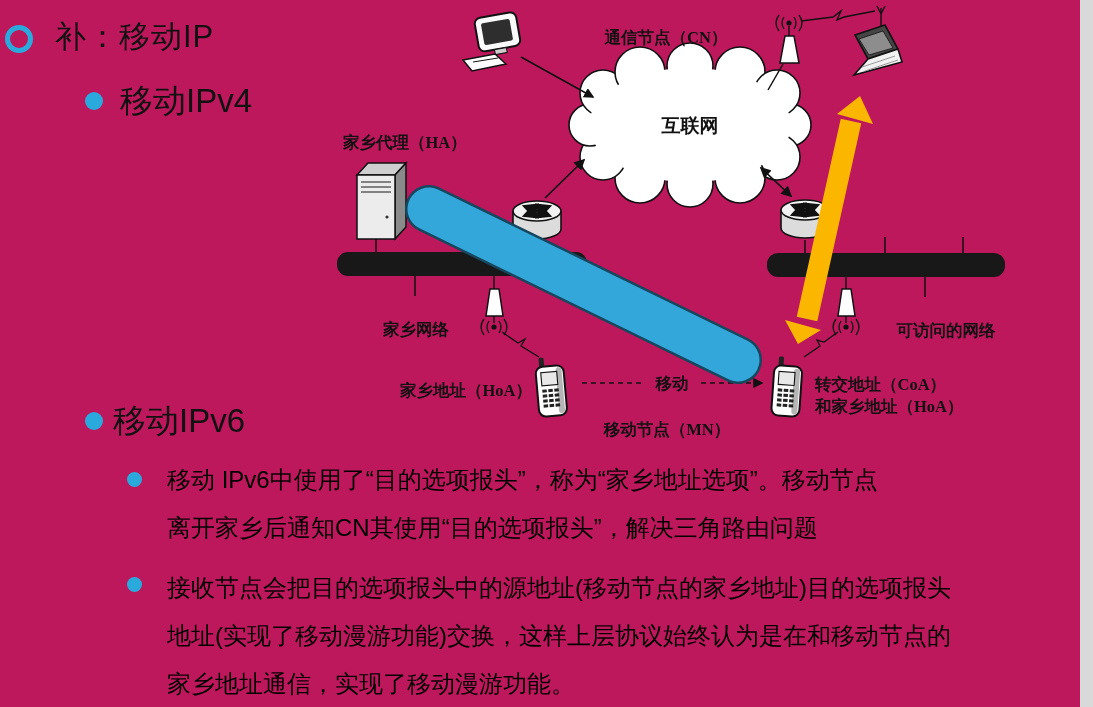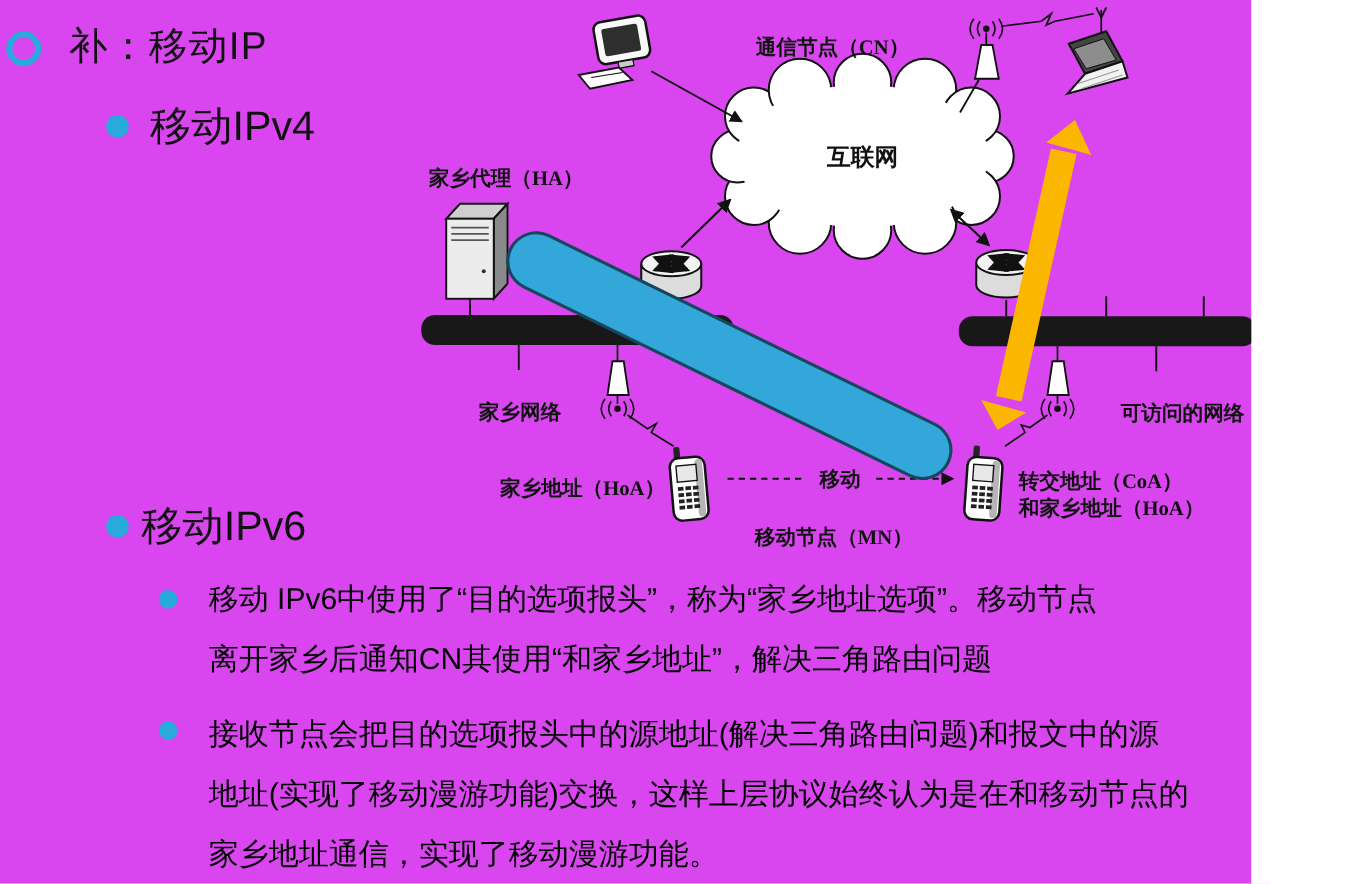--- a/index.html
+++ b/index.html
@@ -1,16 +1,16 @@
 <!DOCTYPE html>
 <html><head>
 <meta charset="utf-8">
 <style>
   html,body{margin:0;padding:0;background:#fff;}
-  #slide{position:relative;width:1001px;height:707px;background:#d946ef;overflow:hidden;
+  #slide{position:relative;width:1093px;height:707px;background:#be185d;overflow:hidden;
          font-family:"Liberation Sans","DejaVu Sans",sans-serif;color:#000;}
   .abs{position:absolute;}
   
   .ring{width:18px;height:18px;border:5px solid #29a9dc;border-radius:50%;}
   .title-text{font-size:31px;line-height:38px;color:#111;letter-spacing:1px;}
   
   .dot-l2{width:18px;height:18px;border-radius:50%;background:#29a9dc;}
   .l2-text{font-size:33px;line-height:34px;color:#111;}
   
   .dot-l3{width:15px;height:15px;border-radius:50%;background:#29a9dc;}
@@ -32,26 +32,26 @@
 
   <span class="abs dot-l2" style="left:85px;top:92px;"></span>
   <div class="abs l2-text" style="left:120px;top:84px;">移动IPv4</div>
 
   <span class="abs dot-l2" style="left:85px;top:412px;"></span>
   <div class="abs l2-text" style="left:113px;top:404px;">移动IPv6</div>
 
   <span class="abs dot-l3" style="left:127px;top:472px;"></span>
   <div class="abs para" style="left:167px;top:456px;">
     <div>移动 IPv6中使用了“目的选项报头”，称为“家乡地址选项”。移动节点</div>
-    <div>离开家乡后通知CN其使用“和家乡地址”，解决三角路由问题</div>
+    <div>离开家乡后通知CN其使用“目的选项报头”，解决三角路由问题</div>
   </div>
 
   <span class="abs dot-l3" style="left:127px;top:577px;"></span>
   <div class="abs para" style="left:167px;top:564px;">
-    <div>接收节点会把目的选项报头中的源地址(解决三角路由问题)和报文中的源</div>
+    <div>接收节点会把目的选项报头中的源地址(移动节点的家乡地址)目的选项报头</div>
     <div>地址(实现了移动漫游功能)交换，这样上层协议始终认为是在和移动节点的</div>
     <div>家乡地址通信，实现了移动漫游功能。</div>
   </div>
 
   <svg id="diagram" class="abs" viewBox="0 0 755 445">
     <defs>
       <marker id="arr" viewBox="0 0 10 10" refX="8.5" refY="5" markerWidth="6.5" markerHeight="6.5" orient="auto-start-reverse">
         <path d="M0,0 L10,5 L0,10 z" fill="#111"></path>
       </marker>
     </defs>

